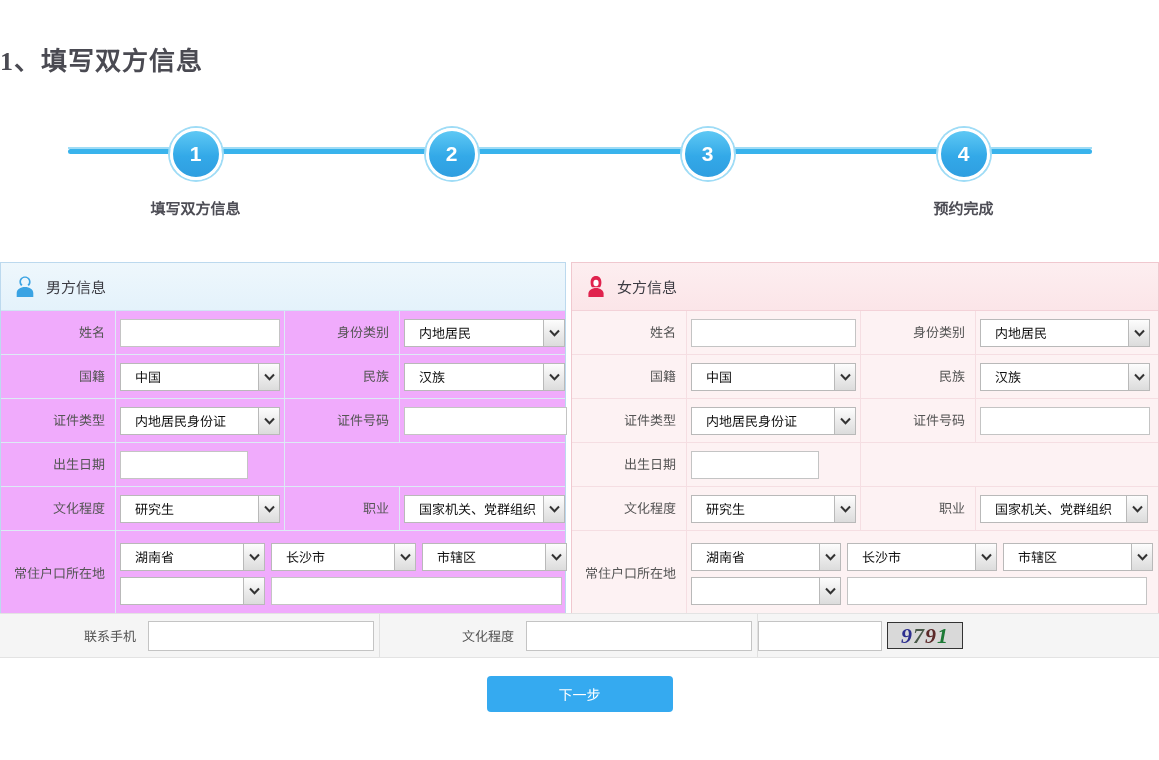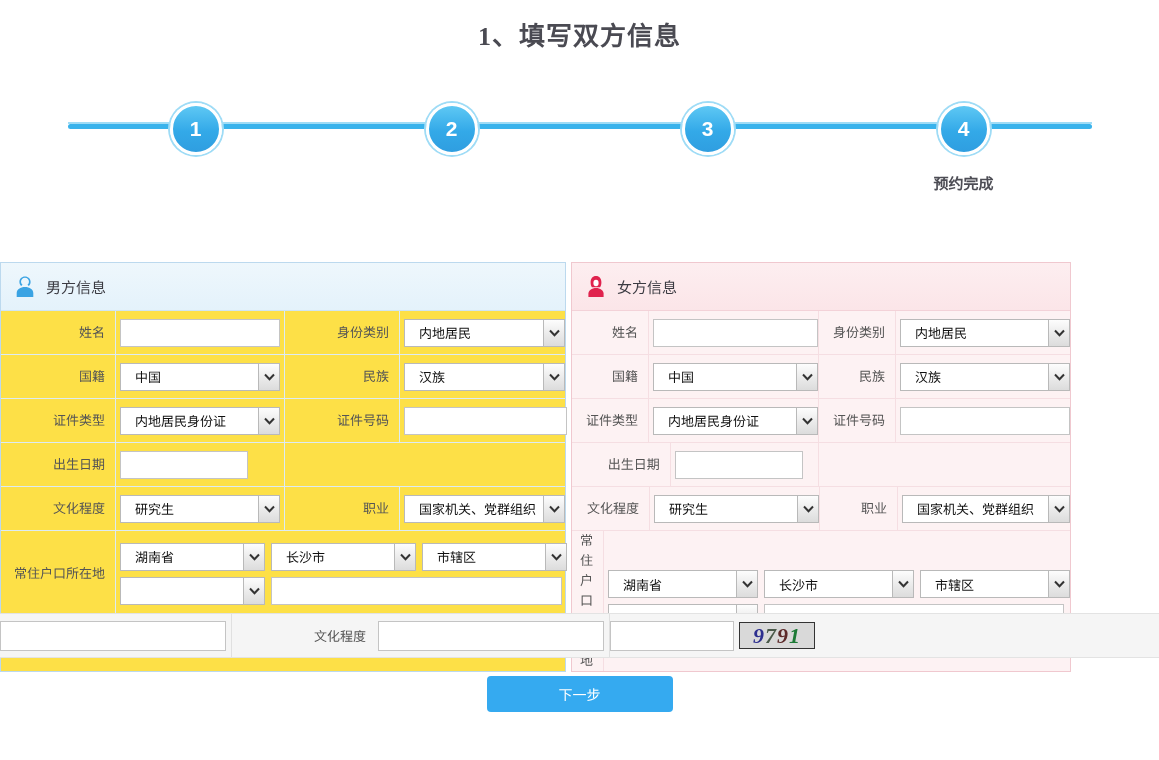--- a/index.html
+++ b/index.html
@@ -12,27 +12,27 @@
     height: 760px;
     font-family: "Liberation Sans", "DejaVu Sans", sans-serif;
     font-size: 13px;
     color: #333;
     overflow: hidden;
     position: relative;
   }
 
   
   .page-title {
-    text-align: center;
+    text-align: left;
     font-family: "Liberation Serif", "DejaVu Serif", serif;
     font-size: 26px;
     font-weight: bold;
     color: #4a4a52;
     letter-spacing: 1px;
-    padding-top: 15px;
+    padding-top: 40px;
     margin: 0;
   }
 
   
   .stepper {
     position: relative;
     margin: 46px auto 0 auto;
     width: 1024px;
     height: 100px;
   }
@@ -95,25 +95,25 @@
     left: 0;
     width: 1159px;
     display: flex;
   }
   .panel {
     box-sizing: border-box;
   }
   .panel-male {
     width: 566px;
     border: 1px solid #bcd9ee;
-    background: #fde047;
+    background: #f0abfc;
   }
   .panel-spacer { width: 5px; }
   .panel-female {
-    width: 500px;
+    width: 588px;
     border: 1px solid #f0c8cf;
     background: #fdf2f3;
   }
 
   .panel-head {
     height: 48px;
     display: flex;
     align-items: center;
     padding-left: 12px;
     box-sizing: border-box;
@@ -281,20 +281,21 @@
 </head>
 <body>
 
 <h1 class="page-title">1、填写双方信息</h1>
 
 <div class="stepper">
   <div class="stepper-line"></div>
   <div class="steps">
     <div class="step">
       <div class="step-circle">1</div>
+      <div class="step-label">填写双方信息</div>
     </div>
     <div class="step">
       <div class="step-circle">2</div>
     </div>
     <div class="step">
       <div class="step-circle">3</div>
     </div>
     <div class="step">
       <div class="step-circle">4</div>
       <div class="step-label">预约完成</div>
@@ -601,20 +602,21 @@
           </div>
           <input class="inp" style="width: 300px;" type="text" value="">
         </div>
       </div>
     </div>
   </div>
 </div>
 
 <div class="contact-bar">
   <div class="contact-group">
+    <div class="contact-label" style="width:148px">联系手机</div>
     <input class="inp" style="width: 226px; height: 30px;" type="text" value="">
   </div>
   <div class="contact-sep" style="margin-left:5px"></div>
   <div class="contact-group">
     <div class="contact-label" style="width:146px">文化程度</div>
     <input class="inp" style="width: 226px; height: 30px;" type="text" value="">
   </div>
   <div class="contact-sep" style="margin-left:5px"></div>
   <div class="contact-group">
     <input class="inp" style="width: 124px; height: 30px;" type="text" value="">

